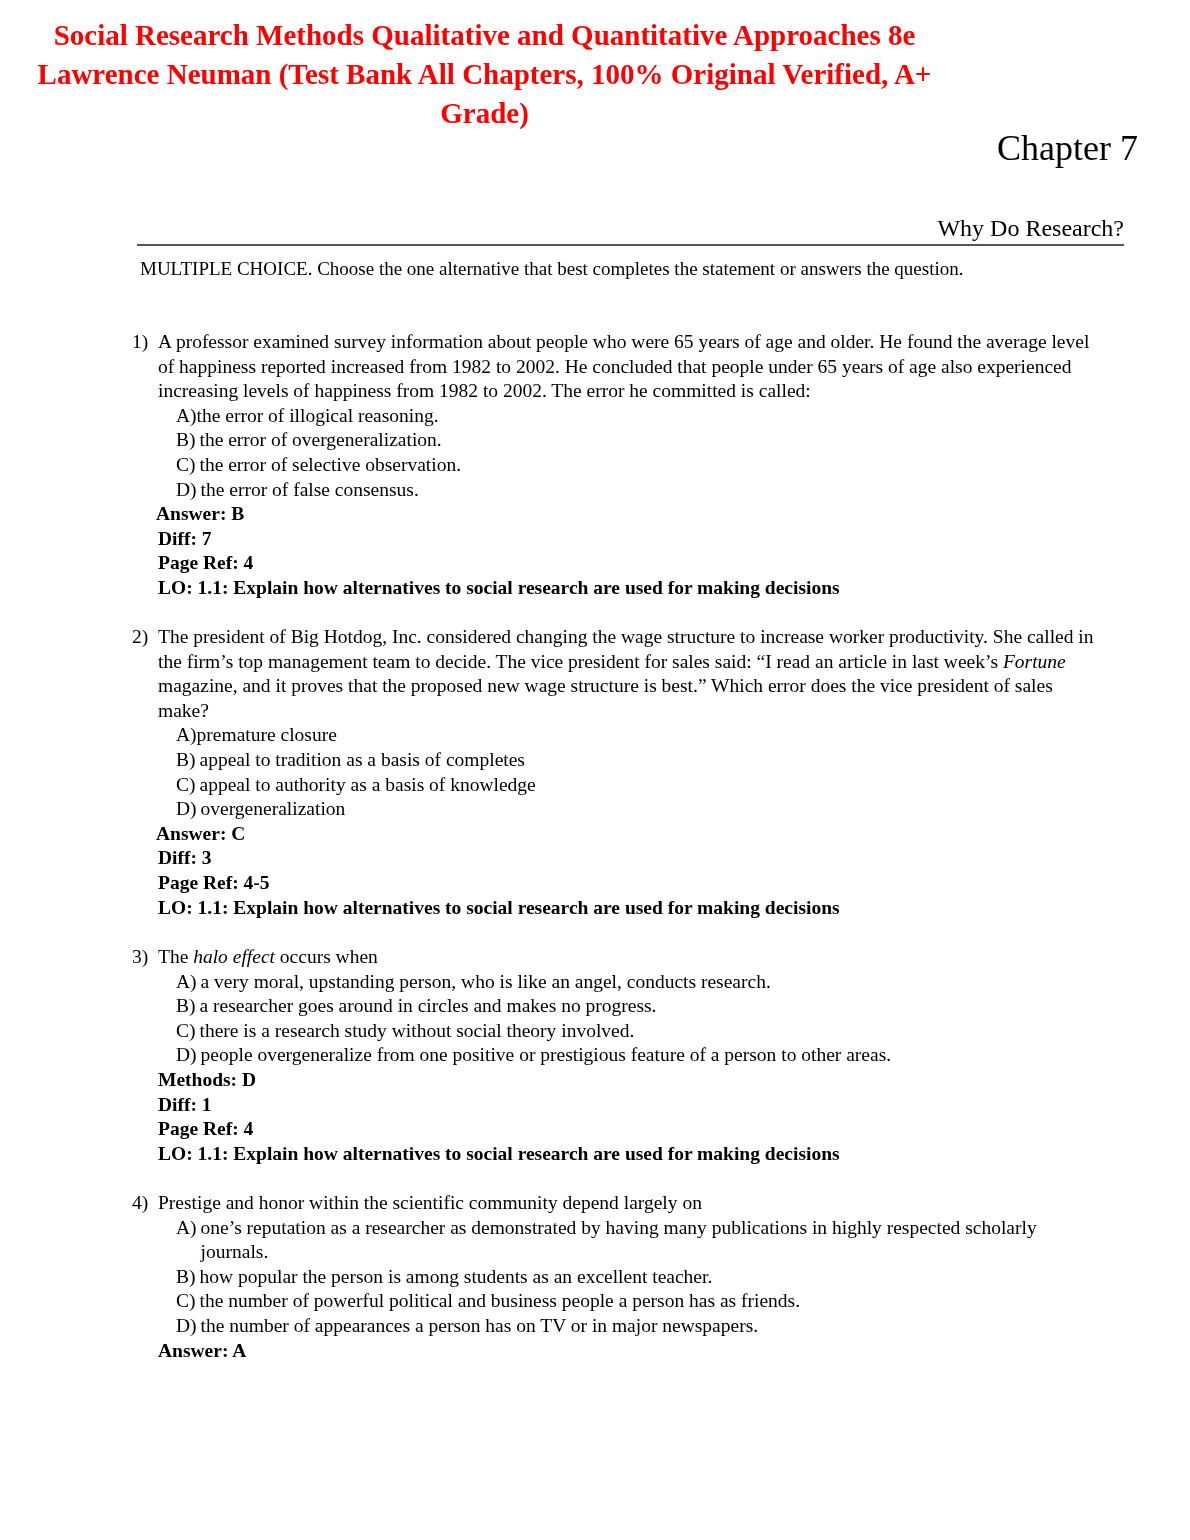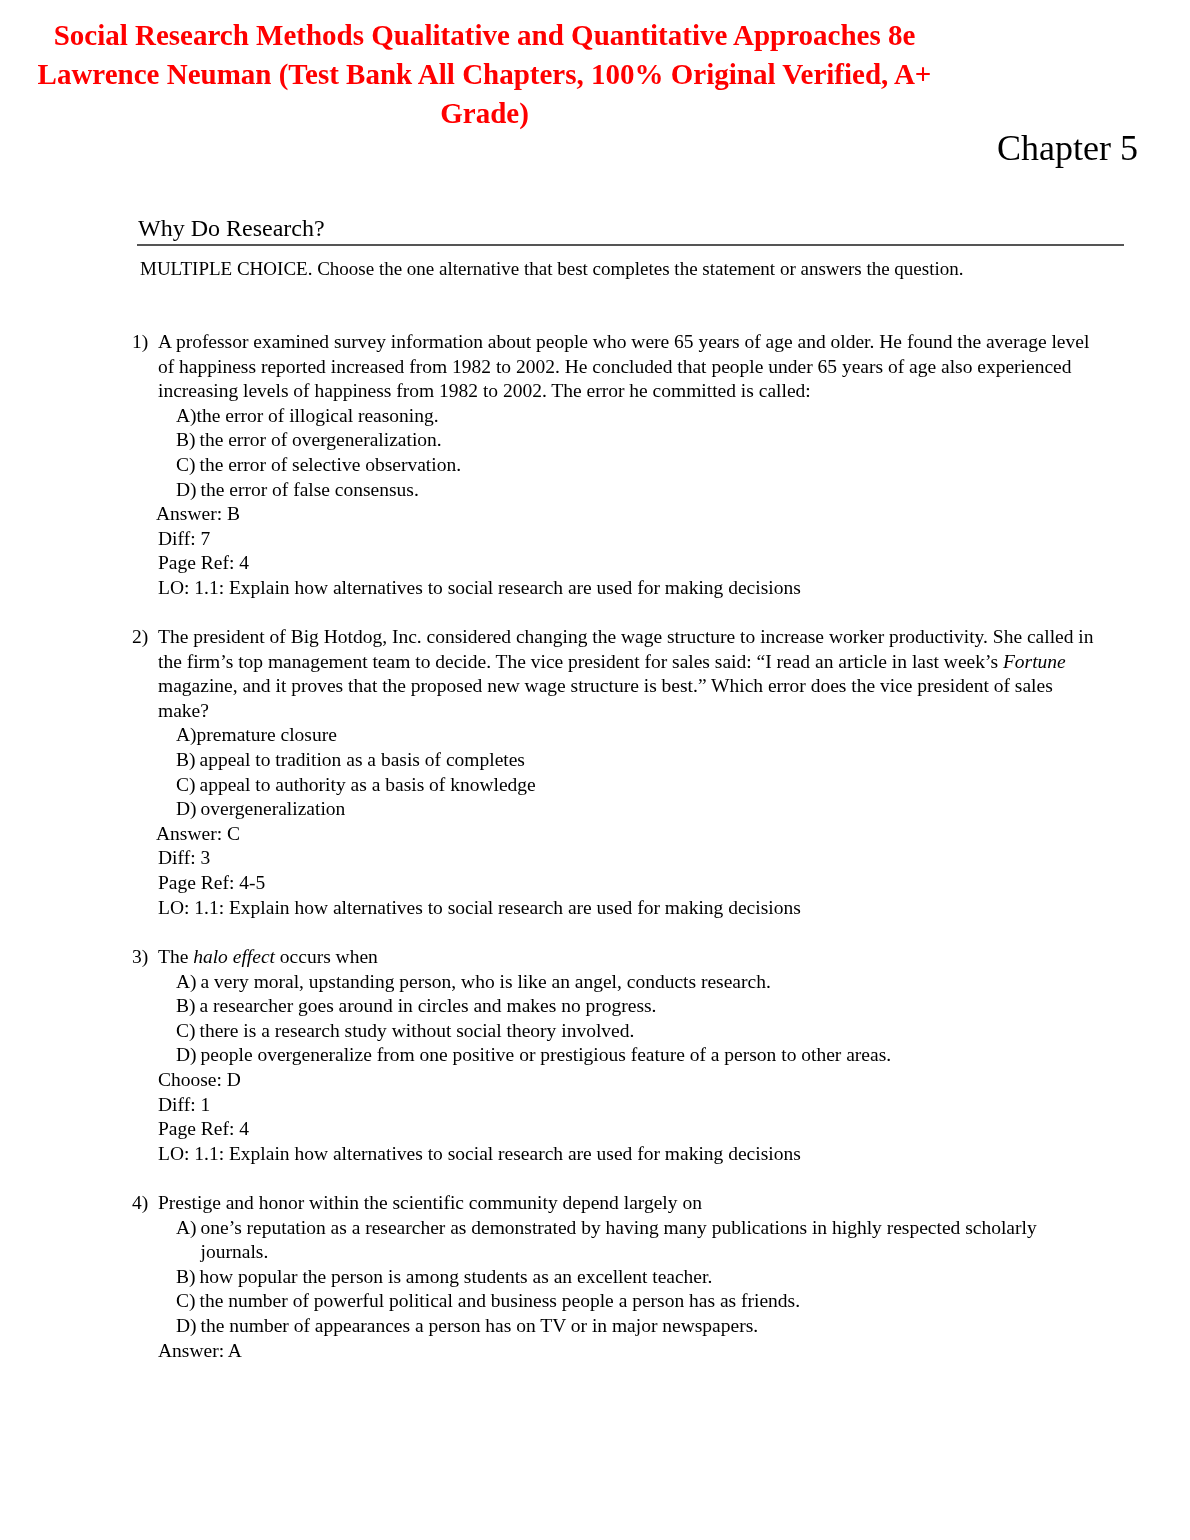--- a/index.html
+++ b/index.html
@@ -12,21 +12,21 @@
     position: absolute; left: 0; top: 16px; width: 969px;
     text-align: center; color: #ff0000; font-weight: bold;
     font-size: 29px; line-height: 39px;
   }
   .chapter {
     position: absolute; right: 52px; top: 126px;
     font-size: 36px; line-height: 44px;
   }
   .section-title {
     position: absolute; left: 138px; width: 986px; top: 213px;
-    text-align: left; font-size: 24px; line-height: 30px;
+    text-align: right; font-size: 24px; line-height: 30px;
   }
   .rule {
     position: absolute; left: 137px; top: 244px; width: 987px; height: 2px;
     background: #555;
   }
   .instructions {
     position: absolute; left: 140px; top: 257px; width: 960px;
     font-weight: normal; font-size: 19px; line-height: 24.5px;
   }
   .question {
@@ -34,29 +34,29 @@
     font-size: 19.5px; line-height: 24.6px;
   }
   .q-stem { display: flex; }
   .q-num { width: 26px; flex: 0 0 26px; }
   .q-text { flex: 1; }
   .q-choices { padding-left: 44px; }
   .choice { display: flex; }
   .choice-letter { flex: 0 0 auto; padding-right: 4px; }
   .choice-letter.tight { padding-right: 0; }
   .choice-text { flex: 1; }
-  .meta { padding-left: 26px; }
+  .meta { padding-left: 26px; font-weight: bold; }
   .meta .ans { margin-left: -2px; }
   em { }
 </style>
 </head>
 <body>
 
 <div class="doc-title">Social Research Methods Qualitative and Quantitative Approaches 8e Lawrence Neuman (Test Bank All Chapters, 100% Original Verified, A+ Grade)</div>
-<div class="chapter">Chapter 5</div>
+<div class="chapter">Chapter 7</div>
 <div class="section-title">Why Do Research?</div>
 <div class="rule"></div>
 <div class="instructions">MULTIPLE CHOICE. Choose the one alternative that best completes the statement or answers the question.</div>
 
 <div class="question" style="top:330px;">
   <div class="q-stem">
     <span class="q-num">1)</span>
     <span class="q-text">A professor examined survey information about people who were 65 years of age and older. He found the average level of happiness reported increased from 1982 to 2002. He concluded that people under 65 years of age also experienced increasing levels of happiness from 1982 to 2002. The error he committed is called:</span>
   </div>
   <div class="q-choices">
@@ -133,21 +133,21 @@
     <div class="choice">
         <span class="choice-letter">C)</span>
         <span class="choice-text">there is a research study without social theory involved.</span>
       </div>
     <div class="choice">
         <span class="choice-letter">D)</span>
         <span class="choice-text">people overgeneralize from one positive or prestigious feature of a person to other areas.</span>
       </div>
   </div>
   <div class="meta">
-    <div>Choose: D</div>
+    <div>Methods: D</div>
     <div>Diff: 1</div>
     <div>Page Ref: 4</div>
     <div>LO: 1.1: Explain how alternatives to social research are used for making decisions</div>
   </div>
 </div>
 
 <div class="question" style="top:1191px;">
   <div class="q-stem">
     <span class="q-num">4)</span>
     <span class="q-text">Prestige and honor within the scientific community depend largely on</span>

